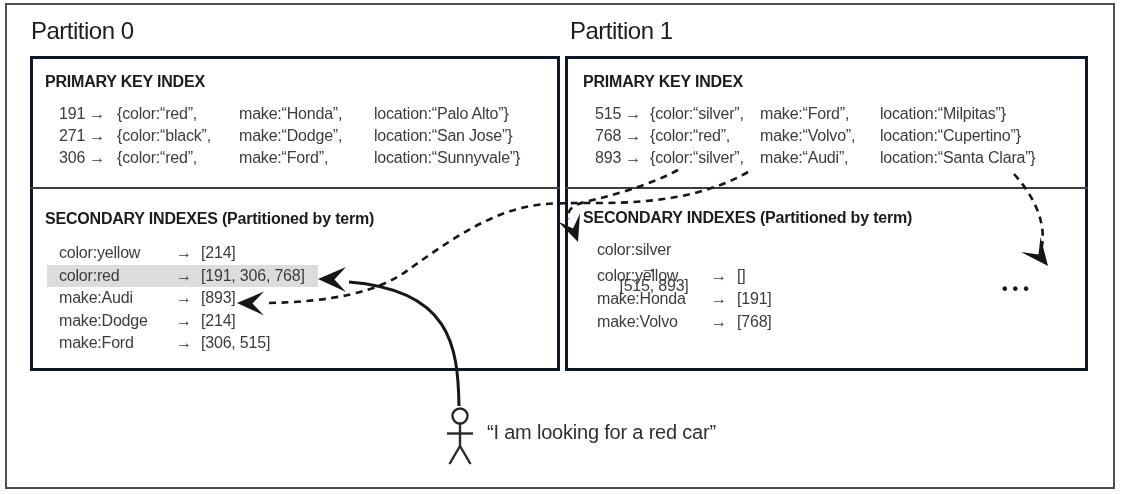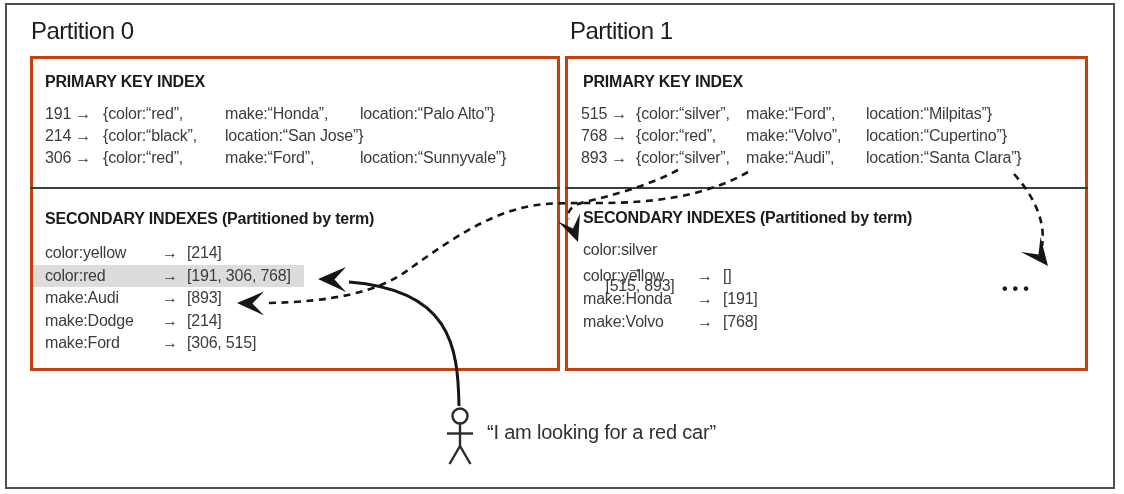--- a/index.html
+++ b/index.html
@@ -8,28 +8,28 @@
     font-family:"Liberation Sans", sans-serif; color:#1c1c1c; overflow:hidden;
   }
   .frame {
     position:absolute; left:5px; top:3px; width:1106px; height:482px;
     border:2px solid #4f4f4f;
   }
   .ptitle {
     position:absolute; top:17px; font-size:24px; letter-spacing:-0.5px; color:#1d1d1d;
   }
   .pbox {
-    position:absolute; top:56px; height:315px; border:3px solid #c2410c;
+    position:absolute; top:56px; height:315px; border:3px solid #0f172a;
     background:#fff; box-sizing:border-box;
   }
   .sec-header {
     position:absolute; font-size:16px; font-weight:bold; color:#1b1b1b;
     letter-spacing:-0.2px; white-space:nowrap;
   }
-  .rows { position:absolute; }
+  .rows { position:absolute;margin-left:14px; }
   .prow { display:flex; height:22px; align-items:center; white-space:nowrap;
           font-size:16px; color:#3c3c3c; letter-spacing:-0.2px; }
   .prow span { display:inline-block; }
   .srow { display:flex; height:22.5px; align-items:center; white-space:nowrap;
           font-size:16px; color:#3c3c3c; letter-spacing:-0.2px; width:max-content; }
   .p0 .prow .c-id { width:58px; }
   .p0 .prow .c-f1 { width:122px; }
   .p0 .prow .c-f2 { width:135px; }
   .p1 .prow .c-id { width:55px; }
   .p1 .prow .c-f1 { width:110px; }
@@ -56,22 +56,23 @@
   <div class="pbox p0" style="left:30px; width:530px;">
     <div class="sec-header" style="left:12px; top:14px;">PRIMARY KEY INDEX</div>
     <div class="rows" style="left:12px; top:44px;">
       <div class="prow">
         <span class="c-id">191 →</span>
         <span class="c-f1">{color:“red”,</span>
         <span class="c-f2">make:“Honda”,</span>
         <span class="c-f3">location:“Palo Alto”}</span>
       </div>
       <div class="prow">
-        <span class="c-id">214 →</span>
+        <span class="c-id">271 →</span>
         <span class="c-f1">{color:“black”,</span>
+        <span class="c-f2">make:“Dodge”,</span>
         <span class="c-f3">location:“San Jose”}</span>
       </div>
       <div class="prow">
         <span class="c-id">306 →</span>
         <span class="c-f1">{color:“red”,</span>
         <span class="c-f2">make:“Ford”,</span>
         <span class="c-f3">location:“Sunnyvale”}</span>
       </div>
     </div>
     <div class="divider" style="top:128px;"></div>

